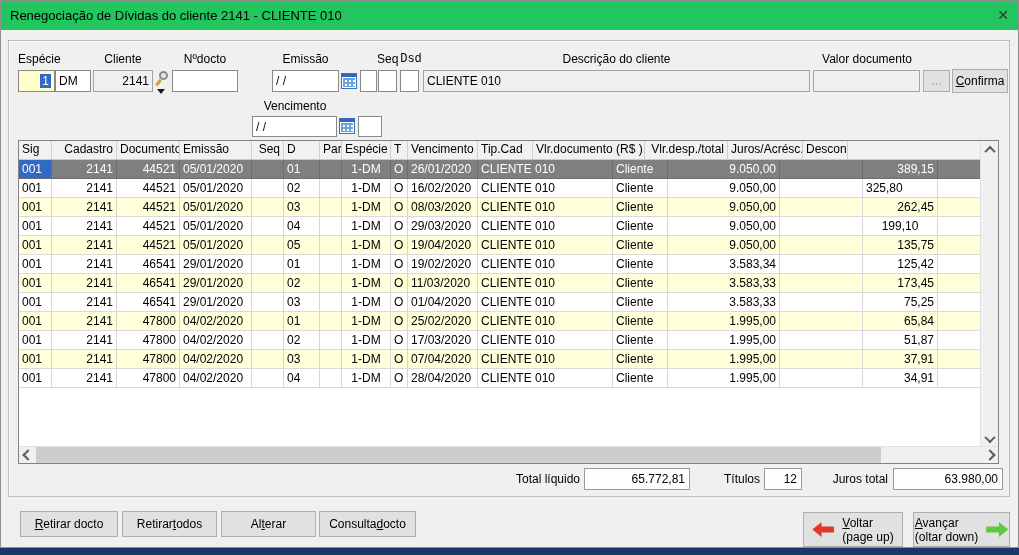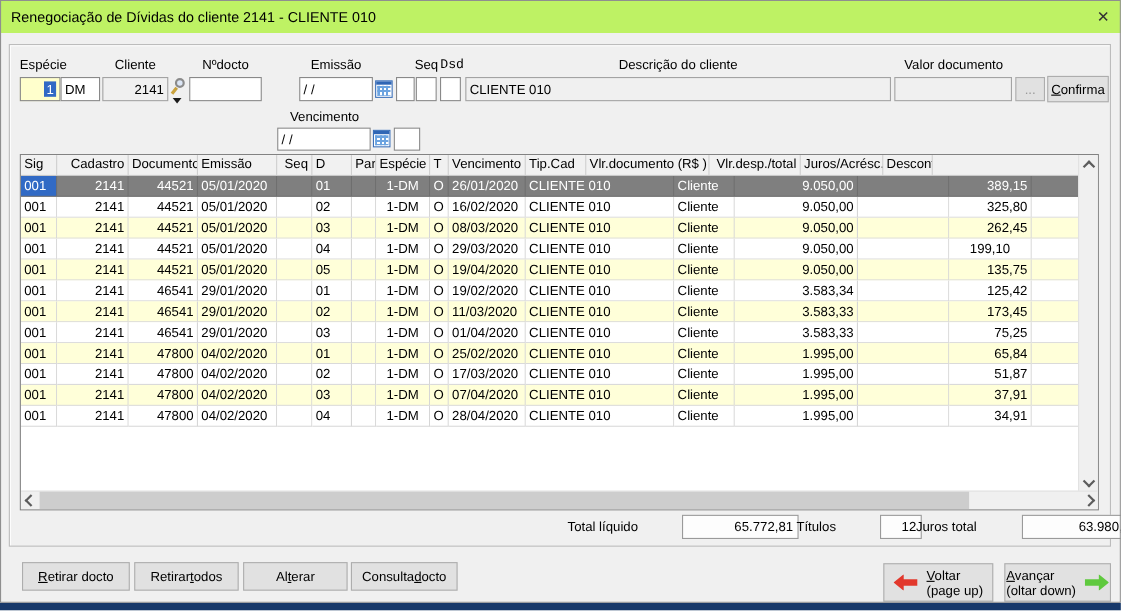--- a/index.html
+++ b/index.html
@@ -1,20 +1,20 @@
 <!DOCTYPE html>
 <html><head>
 <meta charset="utf-8">
 <style>
   html,body{margin:0;padding:0;}
   body{width:1019px;height:555px;position:relative;font-family:"Liberation Sans",sans-serif;background:#f0f0f0;overflow:hidden;}
   .abs{position:absolute;box-sizing:border-box;}
 
   
-  .titlebar{left:0;top:0;width:1019px;height:30px;background:#bef264;}
+  .titlebar{left:0;top:0;width:1019px;height:30px;background:#22c55e;}
   .title{left:10px;top:8px;font-size:13px;color:#000;white-space:nowrap;}
   .closebtn{left:988px;top:0;width:30px;height:30px;display:flex;align-items:center;justify-content:center;font-size:14px;color:#333;}
 
   
   .groupbox{left:8px;top:40px;width:1002px;height:457px;border:1px solid #bcbcbc;box-shadow:inset 1px 1px 0 #fdfdfd;background:#f0f0f0;}
 
   .lbl{position:absolute;box-sizing:border-box;font-size:12px;color:#000;height:14px;line-height:14px;text-align:center;white-space:nowrap;}
   .lbl.r{text-align:right;}
 
   .fld{position:absolute;box-sizing:border-box;height:22px;border:1px solid #898989;background:#fff;font-size:12px;line-height:20px;padding:0 3px;color:#000;white-space:nowrap;overflow:hidden;}
@@ -55,21 +55,21 @@
   .hscroll{position:absolute;left:0;right:0;bottom:0;height:16px;background:#f0f0f0;border-top:1px solid #e2e2e2;}
   .hs-btn{position:absolute;top:0;width:17px;height:16px;display:flex;align-items:center;justify-content:center;}
   .hthumb{position:absolute;left:17px;top:0;width:845px;height:16px;background:#cdcdcd;}
   .chev{display:inline-block;width:6px;height:6px;border-top:2px solid #5c5c5c;border-right:2px solid #5c5c5c;}
   .chev.up{transform:rotate(-45deg) translate(-1px,1px);}
   .chev.down{transform:rotate(135deg) translate(-1px,1px);}
   .chev.lft{transform:rotate(-135deg);}
   .chev.rgt{transform:rotate(45deg);}
 
   
-  .totfld{position:absolute;box-sizing:border-box;height:22px;border:1px solid #9a9a9a;background:#fdfdfd;font-size:12px;line-height:20px;padding:0 4px;text-align:right;color:#000;margin-left:36px;}
+  .totfld{position:absolute;box-sizing:border-box;height:22px;border:1px solid #9a9a9a;background:#fdfdfd;font-size:12px;line-height:20px;padding:0 4px;text-align:right;color:#000;}
 
   
   .act{height:26px;}
   .navbtn{height:35px;display:flex;align-items:center;justify-content:center;gap:8px;}
   .navtxt{font-size:12px;line-height:14px;text-align:left;}
   .navarrow{width:22px;height:15px;flex:0 0 auto;}
   .navarrow.red{background:#e2382c;clip-path:polygon(0 50%,42% 0,42% 30%,100% 30%,100% 70%,42% 70%,42% 100%);}
   .navarrow.green{background:#5fc93e;clip-path:polygon(100% 50%,58% 0,58% 30%,0 30%,0 70%,58% 70%,58% 100%);}
 
   .bottomstrip{left:0;top:548px;width:1019px;height:7px;background:#17386a;}
@@ -170,21 +170,21 @@
           <div class="gc" style="width: 32px; text-align: left;"></div>
           <div class="gc" style="width: 36px; text-align: left;">02</div>
           <div class="gc" style="width: 22px; text-align: left;"></div>
           <div class="gc" style="width: 49px; text-align: center;">1-DM</div>
           <div class="gc" style="width: 17px; text-align: left;">O</div>
           <div class="gc" style="width: 70px; text-align: left;">16/02/2020</div>
           <div class="gc" style="width: 135px; text-align: left;">CLIENTE 010</div>
           <div class="gc" style="width: 55px; text-align: left;">Cliente</div>
           <div class="gc" style="width: 112px; text-align: right;">9.050,00</div>
           <div class="gc" style="width: 83px; text-align: right;"></div>
-          <div class="gc" style="width: 75px; text-align: right;">325,80</div>
+          <div class="gc" style="width: 75px; ">325,80</div>
           <div class="gc" style="width: 45px; text-align: left;"></div>
         </div>
         <div class="gr alt">
           <div class="gc" style="width: 33px; text-align: left;">001</div>
           <div class="gc" style="width: 65px; text-align: right;">2141</div>
           <div class="gc" style="width: 63px; text-align: right;">44521</div>
           <div class="gc" style="width: 72px; text-align: left;">05/01/2020</div>
           <div class="gc" style="width: 32px; text-align: left;"></div>
           <div class="gc" style="width: 36px; text-align: left;">03</div>
           <div class="gc" style="width: 22px; text-align: left;"></div>

